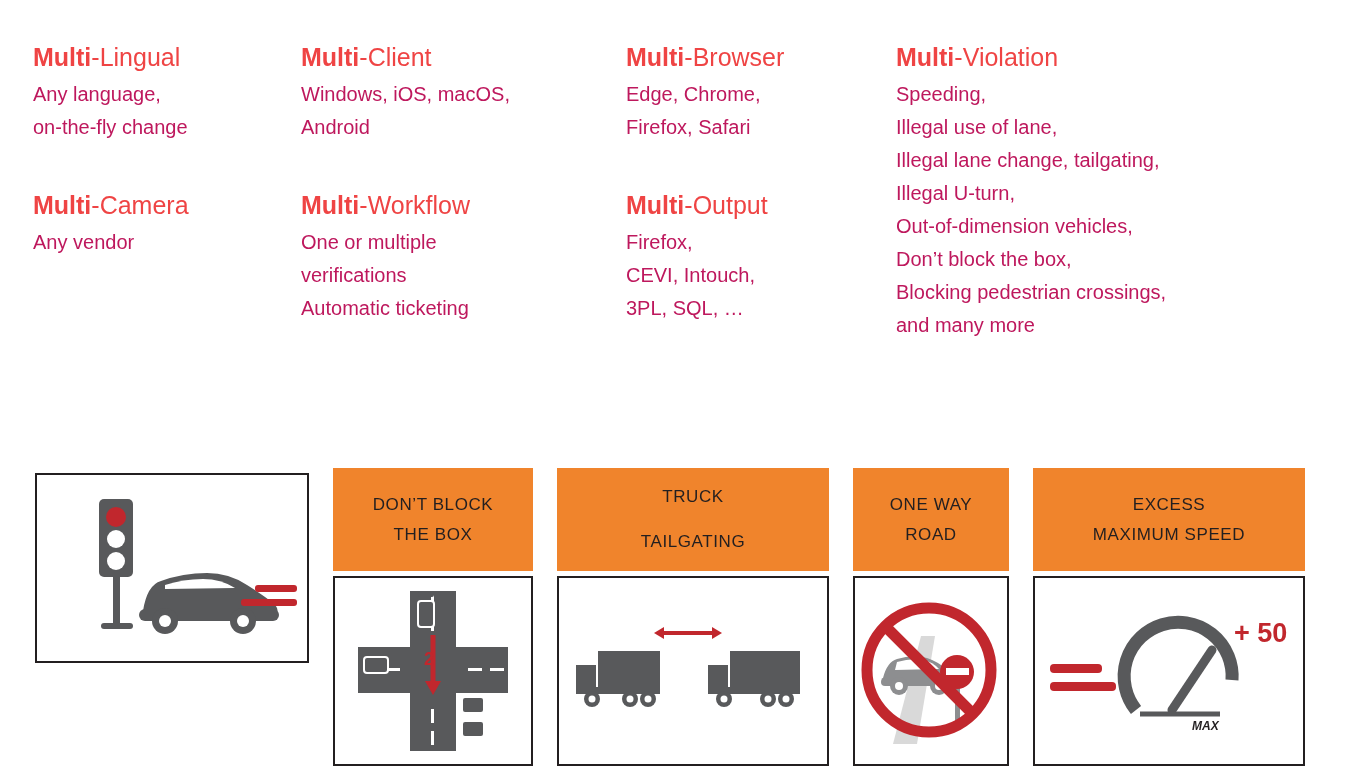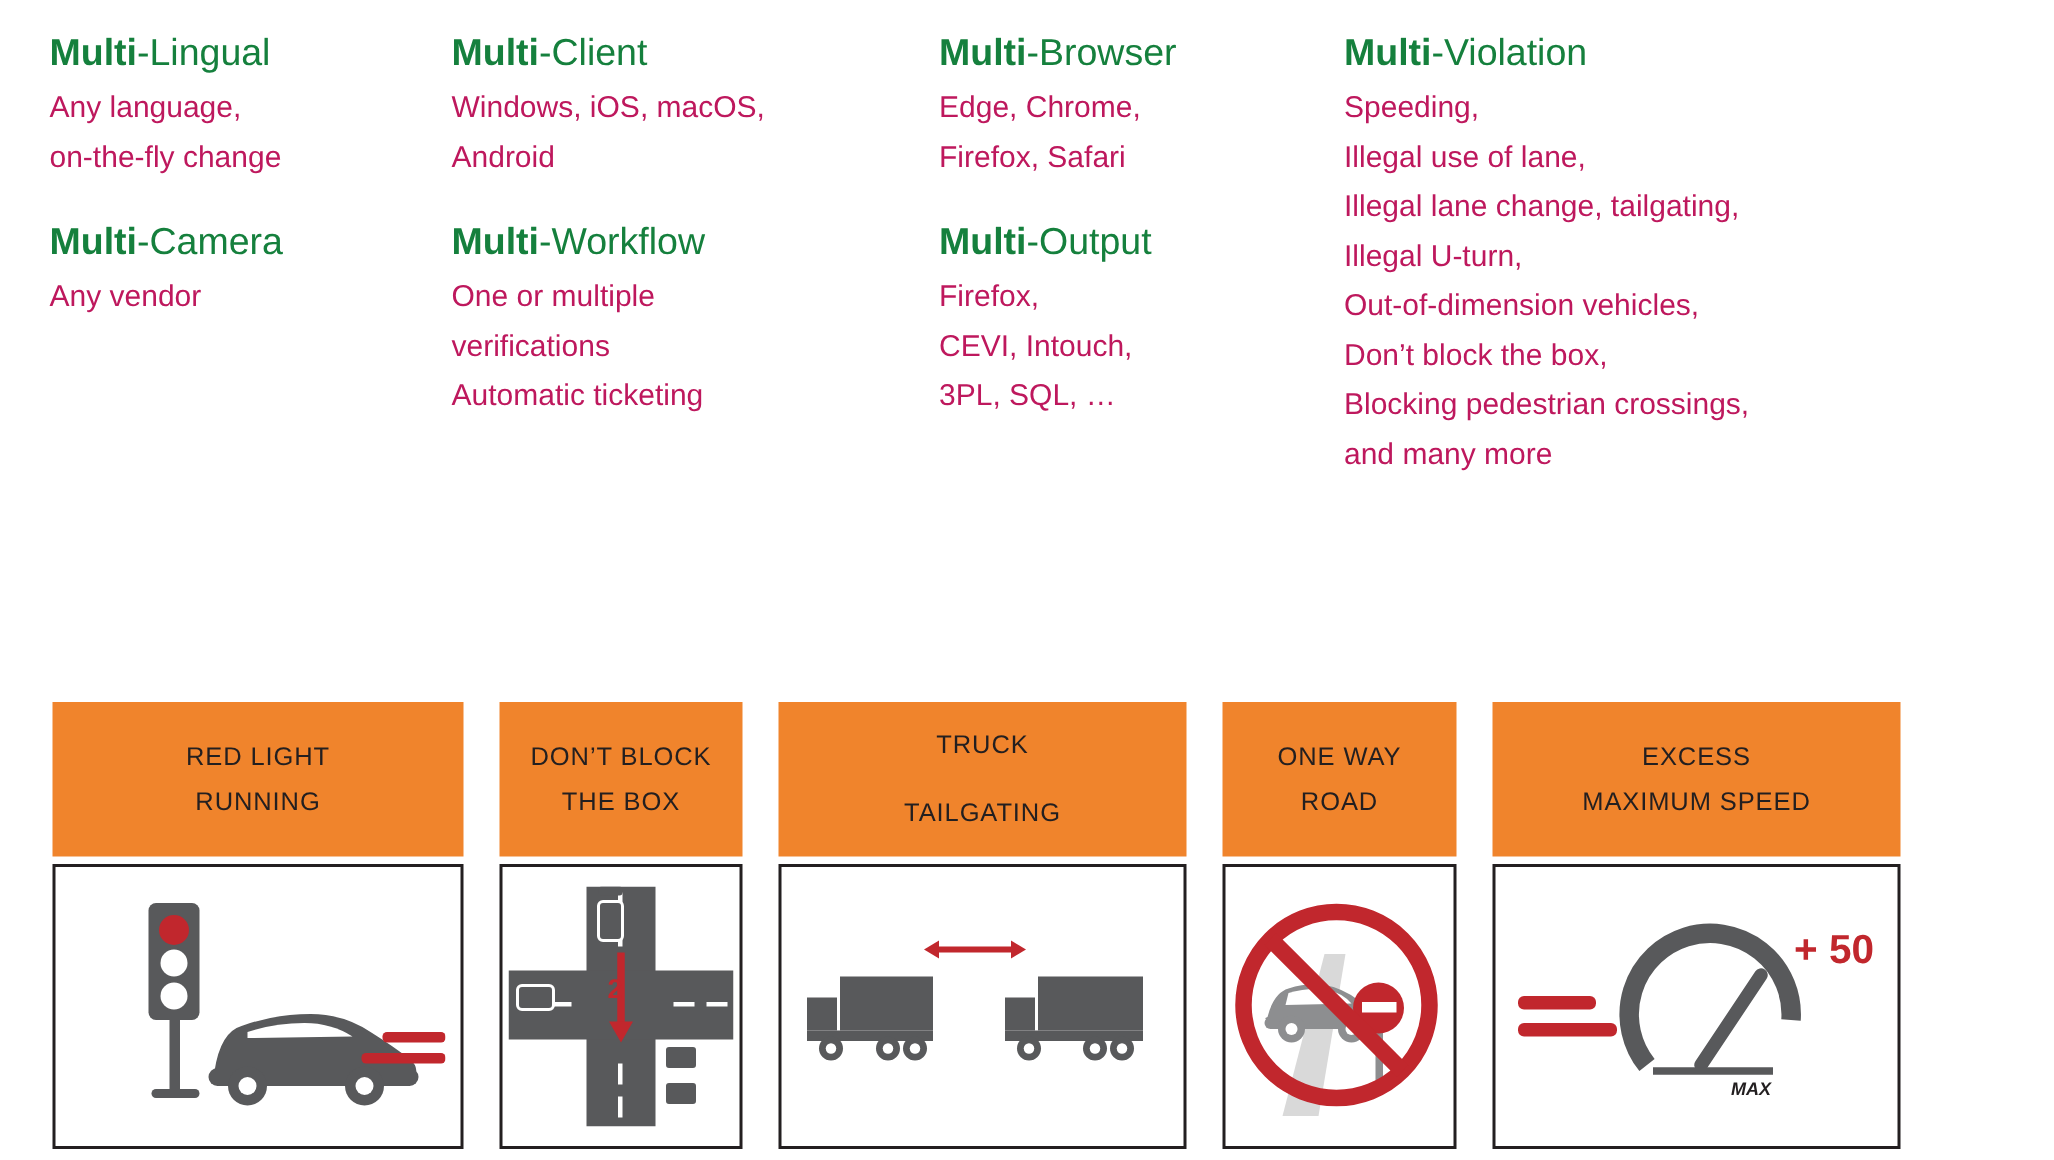--- a/index.html
+++ b/index.html
@@ -32,23 +32,24 @@
   .col-2 { width: 325px; justify-content: flex-end; }
   .col-3 { width: 270px; }
   .col-4 { width: 400px; }
 
   .feature-block { margin-bottom: 24px; }
   .feature-block:last-child { margin-bottom: 0; }
 
   .feature-title {
     font-size: 25px;
     line-height: 30px;
-    color: #15803d;
+    color: #ef4444;
     margin-bottom: 6px;
     white-space: nowrap;
+    margin-top: 22px;
   }
   .feature-title .bold {
     font-weight: bold;
   }
   .feature-lines {
     font-size: 20px;
     line-height: 33px;
     color: #be185d;
   }
   .feature-lines div { white-space: nowrap; }
@@ -87,21 +88,21 @@
     border: 2px solid #231f20;
     background: #ffffff;
     height: 190px;
     box-sizing: border-box;
     display: flex;
     align-items: center;
     justify-content: center;
     margin-top: 5px;
   }
   .w1 { width: 274px; }
-  .w2 { width: 162px; }
+  .w2 { width: 200px; }
   .w3 { width: 272px; gap: 15px; }
   .w4 { width: 156px; }
   .w5 { width: 272px; }
   .card-header.w2, .card-header.w4 { font-size: 17px; }
   svg { display: block; }
 </style>
 </head>
 <body>
 
 <div class="features">
@@ -186,24 +187,20 @@
         <div>and many more</div>
       </div>
     </div>
   </div>
 
 </div>
 
 <div class="cards">
 
   <div class="card">
-    <div class="card-header w1">
-      <span>RED LIGHT</span>
-      <span>RUNNING</span>
-    </div>
     <div class="card-body w1">
       <span>
         <svg width="250" height="150" viewBox="0 0 250 150">
 
           <rect x="52" y="6" width="34" height="78" rx="5" fill="#58595b"></rect>
           <rect x="66" y="84" width="7" height="48" fill="#58595b"></rect>
           <rect x="54" y="130" width="32" height="6" rx="3" fill="#58595b"></rect>
           <circle cx="69" cy="24" r="10" fill="#c1272d"></circle>
           <circle cx="69" cy="46" r="9" fill="#ffffff"></circle>
           <circle cx="69" cy="68" r="9" fill="#ffffff"></circle>

